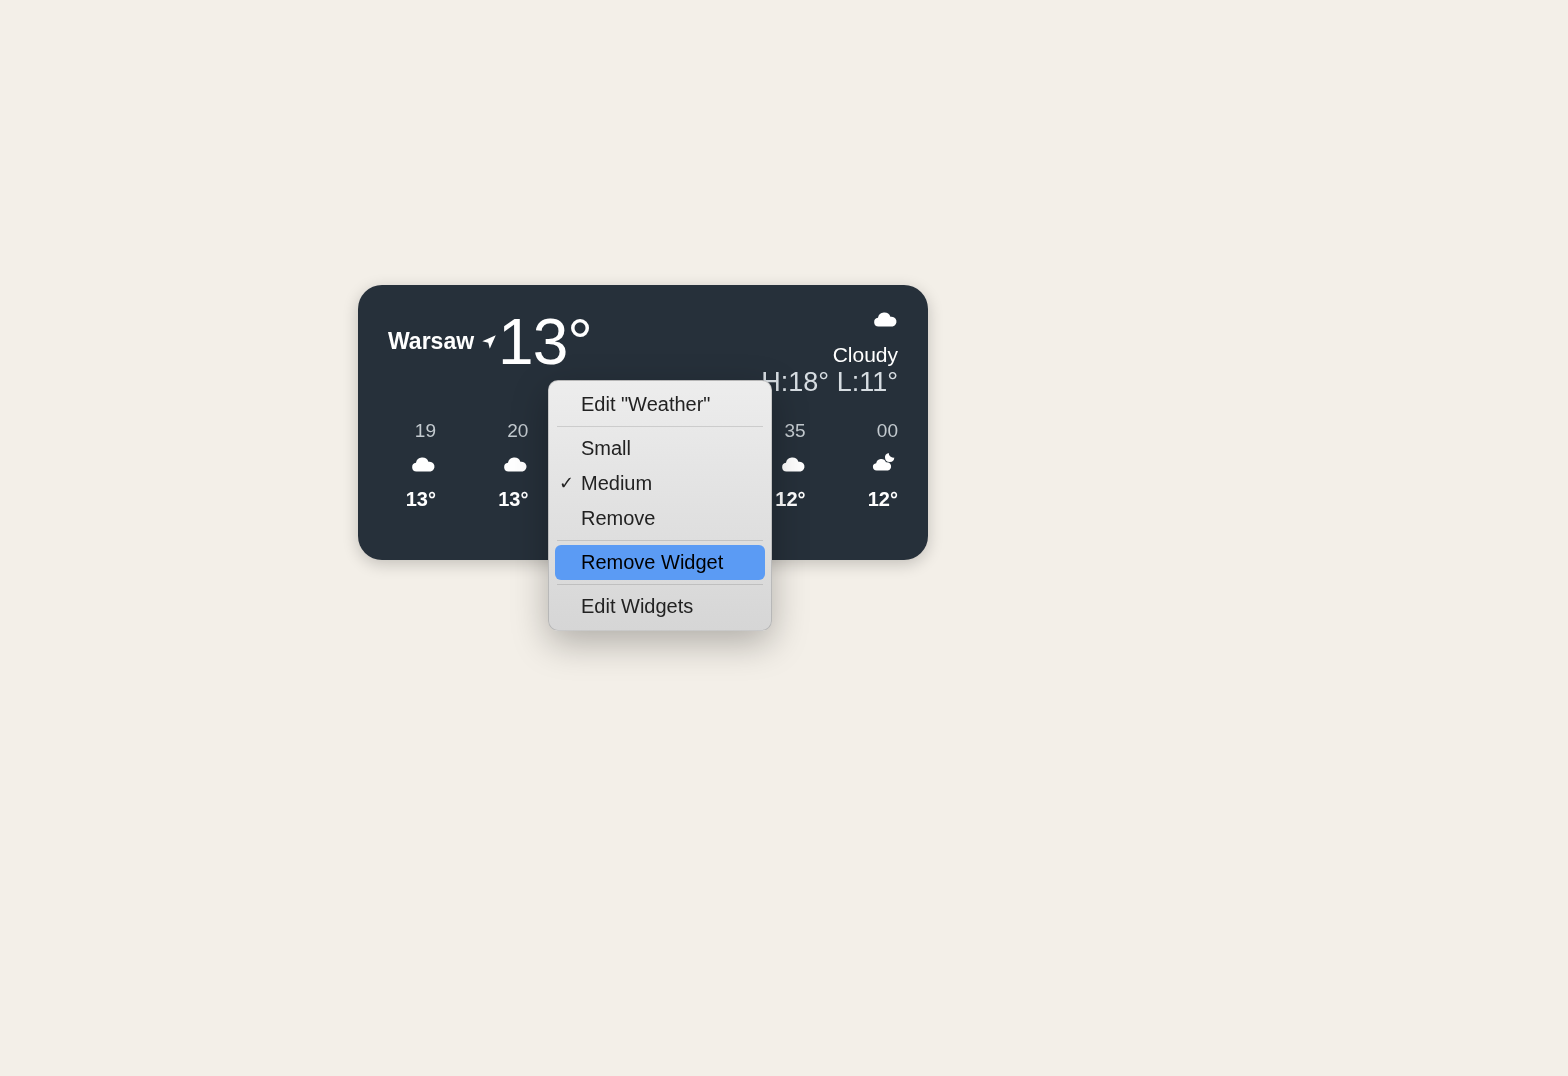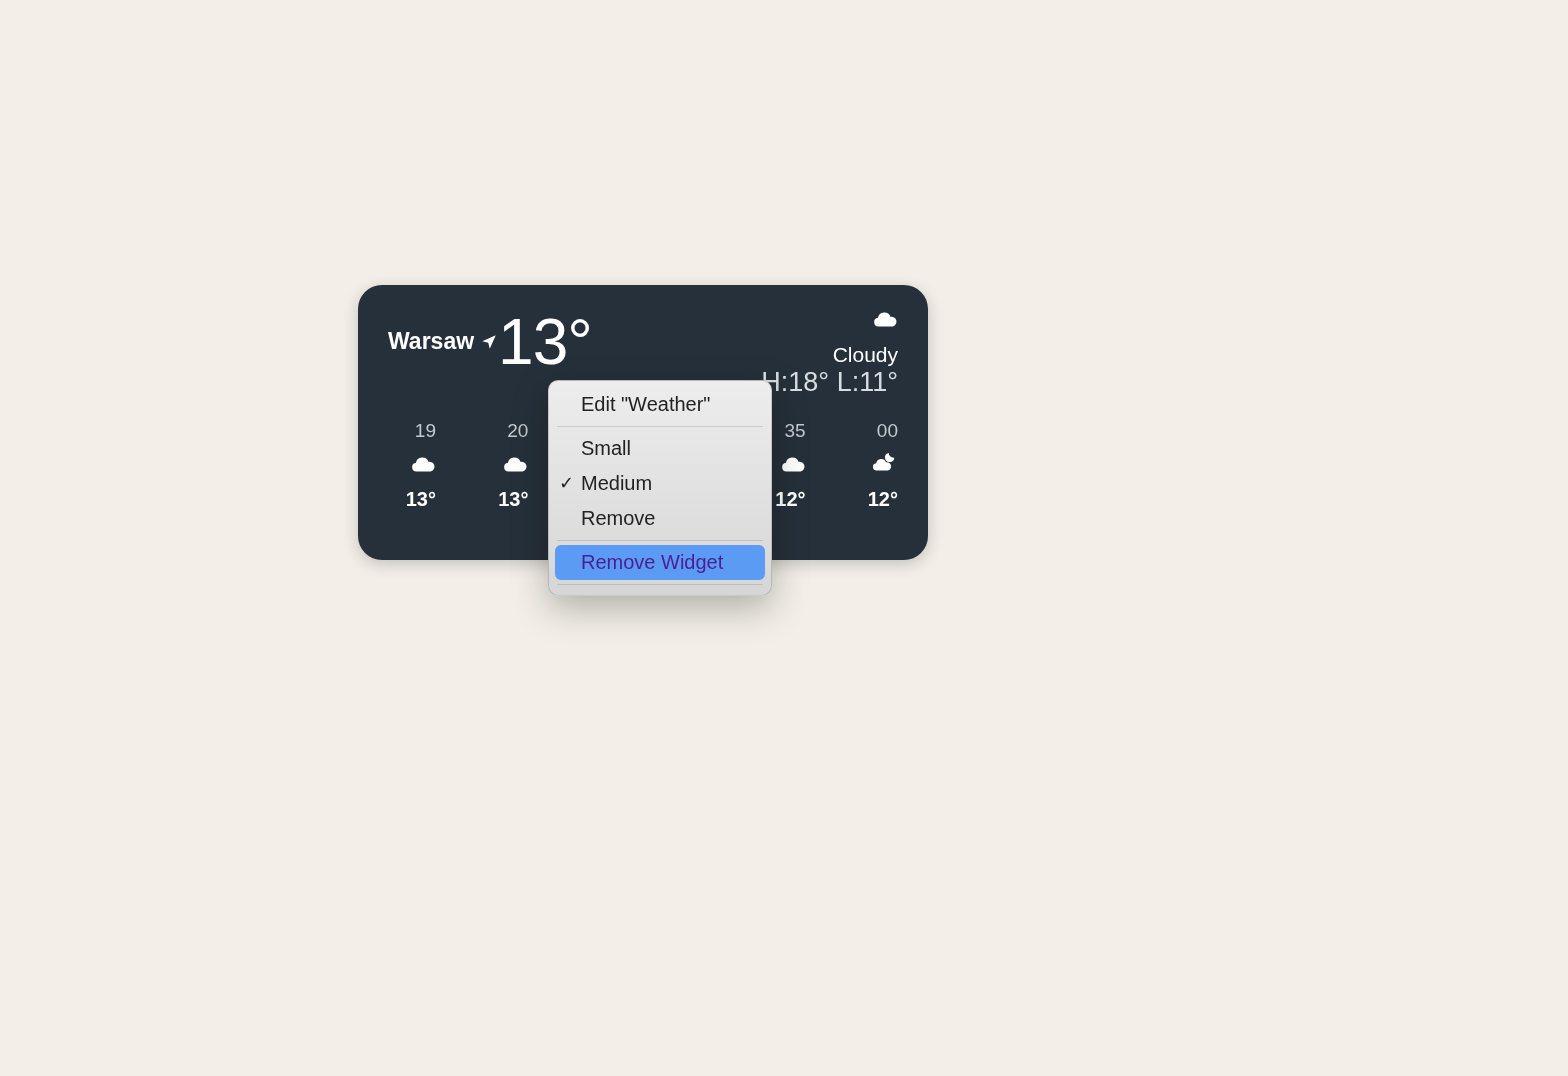--- a/index.html
+++ b/index.html
@@ -132,21 +132,21 @@
 }
 
 .menu-item {
   padding: 6px 10px 6px 26px;
   position: relative;
   border-radius: 6px;
 }
 
 .menu-item.highlighted {
   background: #5b9bf4;
-  color: #4c1d95;
+  color: #000000;
 }
 
 .menu-section-label {
   padding: 6px 10px 6px 26px;
   color: #8f8f8f;
 }
 
 .checkmark {
   position: absolute;
   left: 4px;
@@ -254,13 +254,14 @@
   <hr class="menu-sep">
   <div class="menu-item">Small</div>
   <div class="menu-item">
     <span class="checkmark">✓</span>
     <span>Medium</span>
   </div>
   <div class="menu-item">Remove</div>
   <hr class="menu-sep">
   <div class="menu-item highlighted">Remove Widget</div>
   <hr class="menu-sep">
+  <div class="menu-item">Edit Widgets</div>
 </div>
 
 </body></html>

